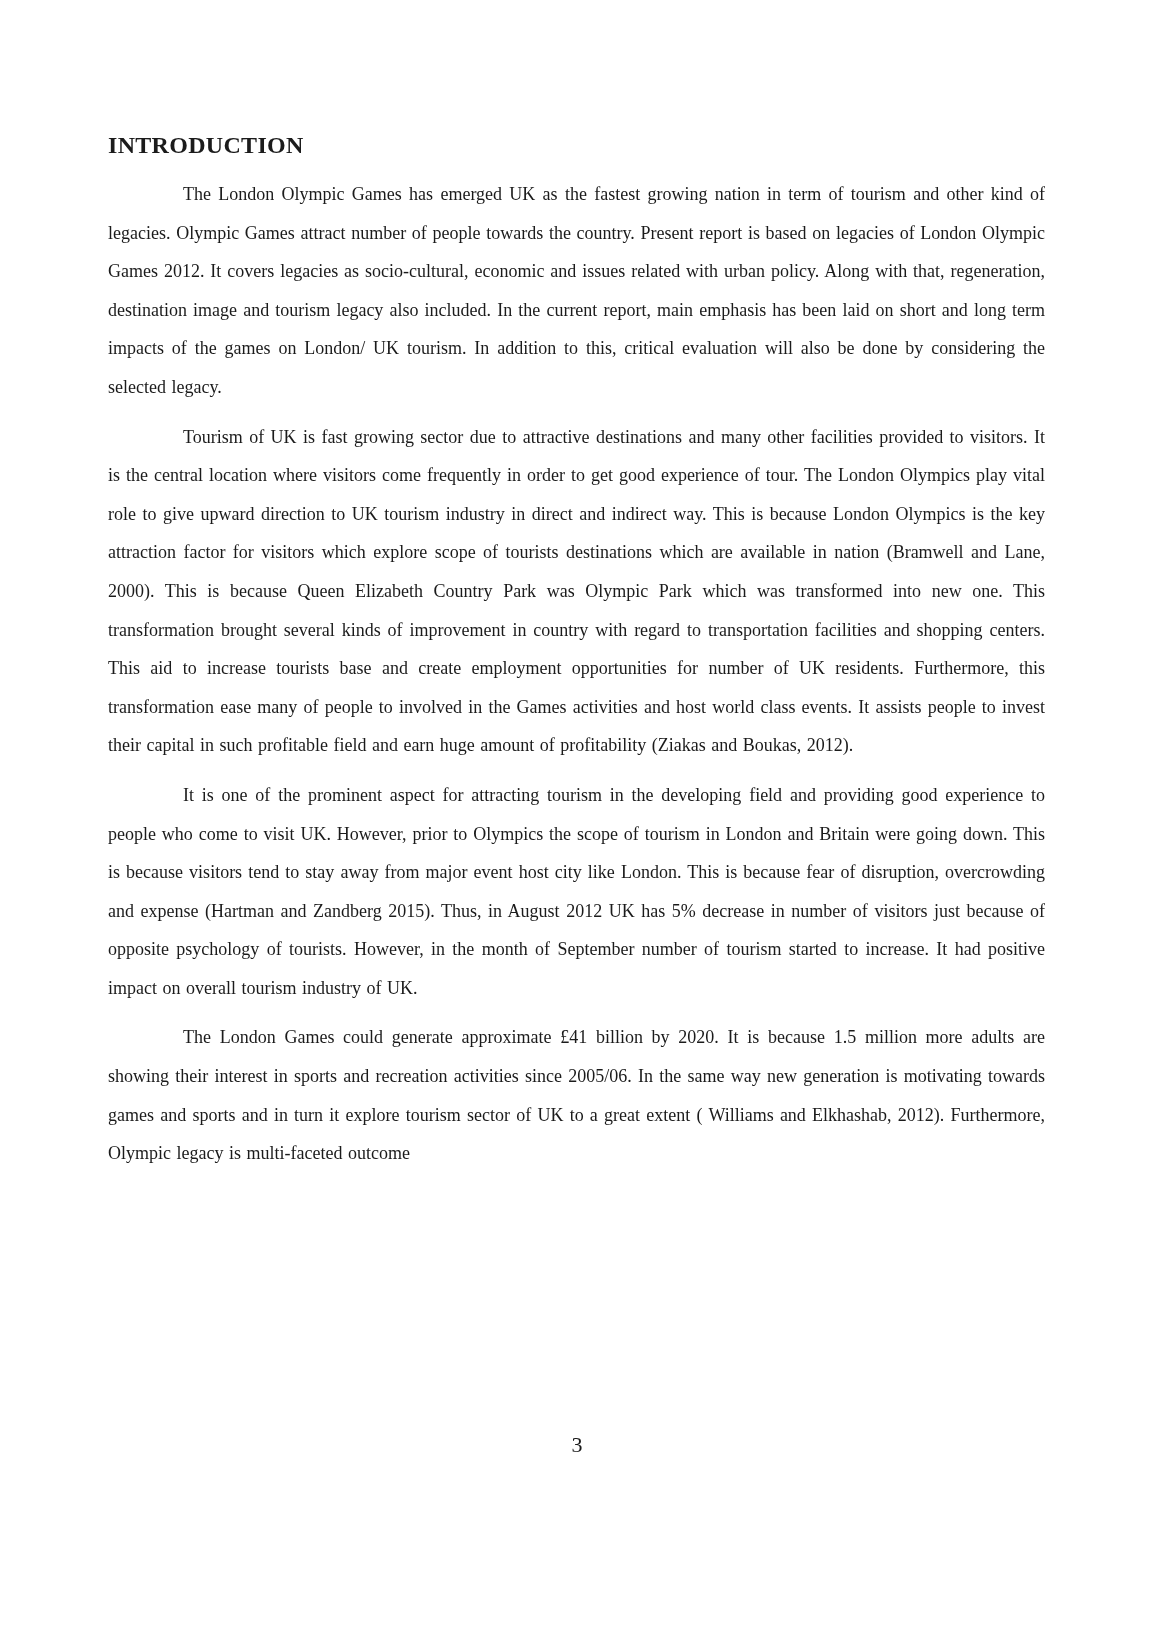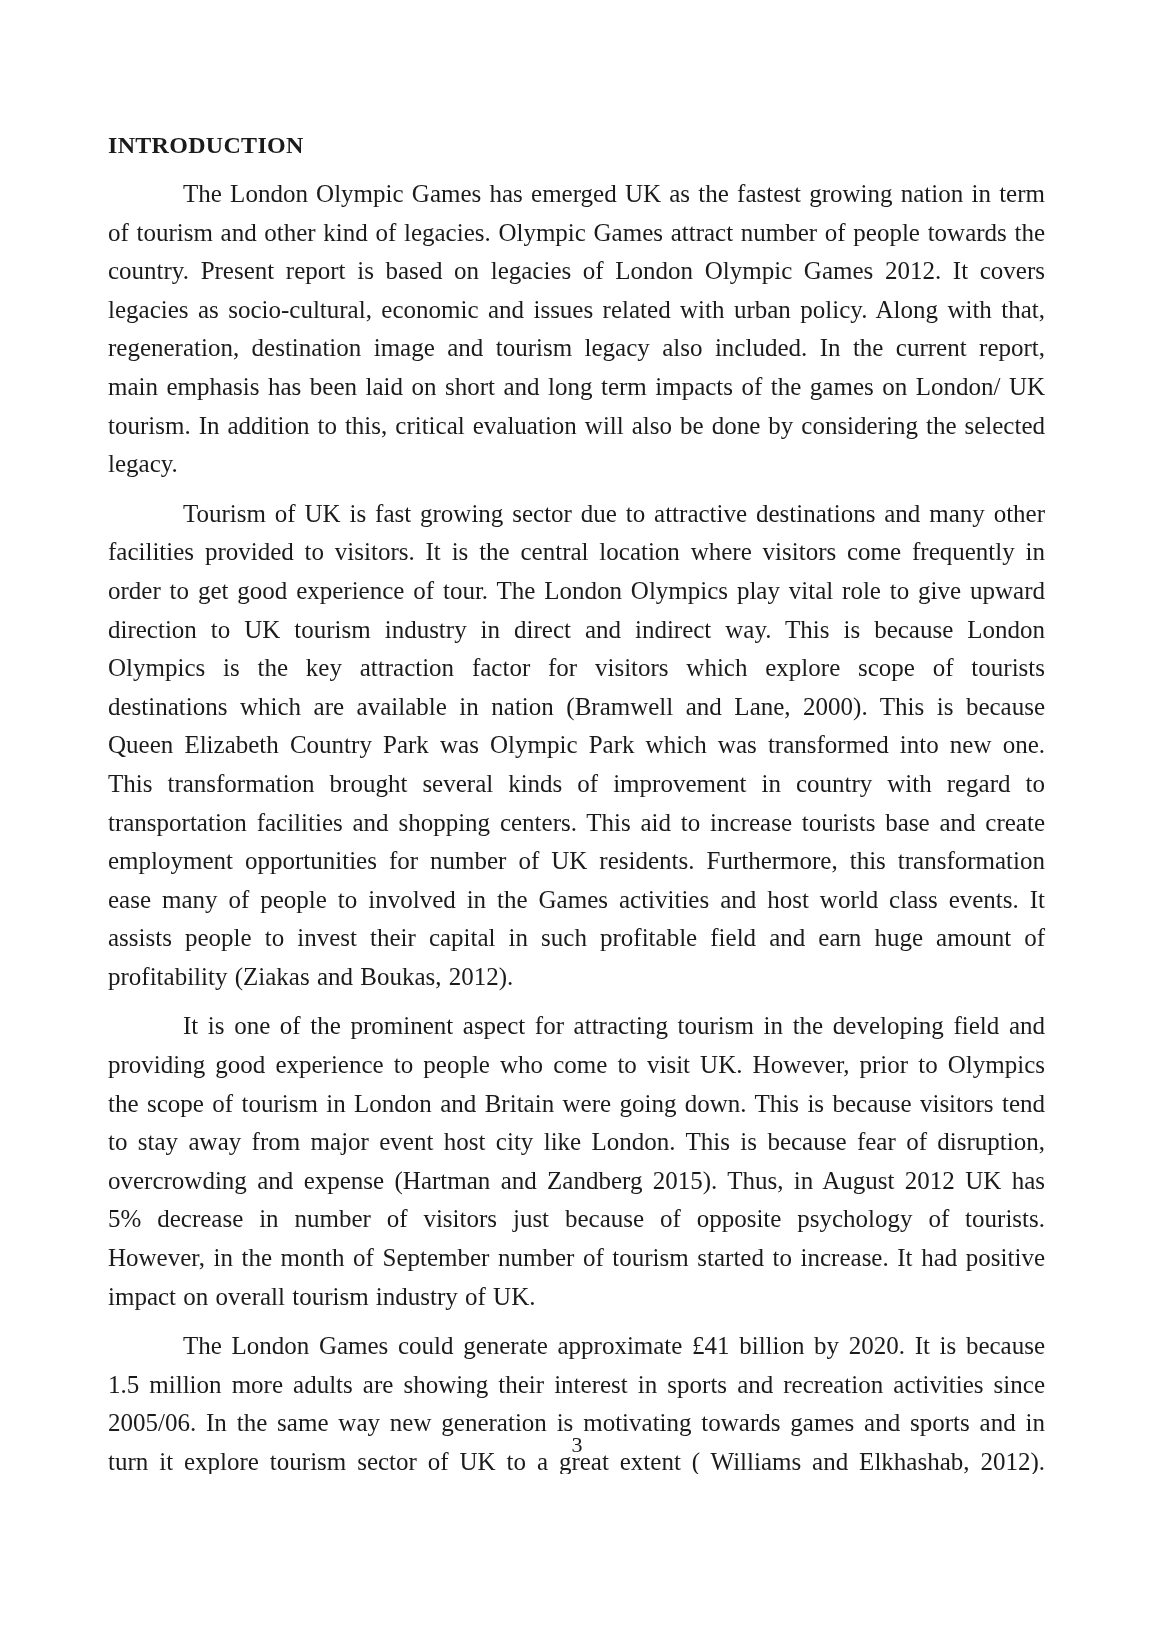--- a/index.html
+++ b/index.html
@@ -23,21 +23,21 @@
     width: 938px;
   }
   .heading {
     font-size: 24px;
     font-weight: bold;
     line-height: 28px;
     margin: 0 0 16px 0;
     letter-spacing: 0.3px;
   }
   .body-paragraph {
-    font-size: 25px;
+    font-size: 18px;
     line-height: 38.6px;
     text-align: justify;
     text-indent: 75px;
     margin: 0 1px 11px 0;
     word-spacing: 1px;
   }
   .page-number {
     position: absolute;
     left: 108px;
     width: 938px;

